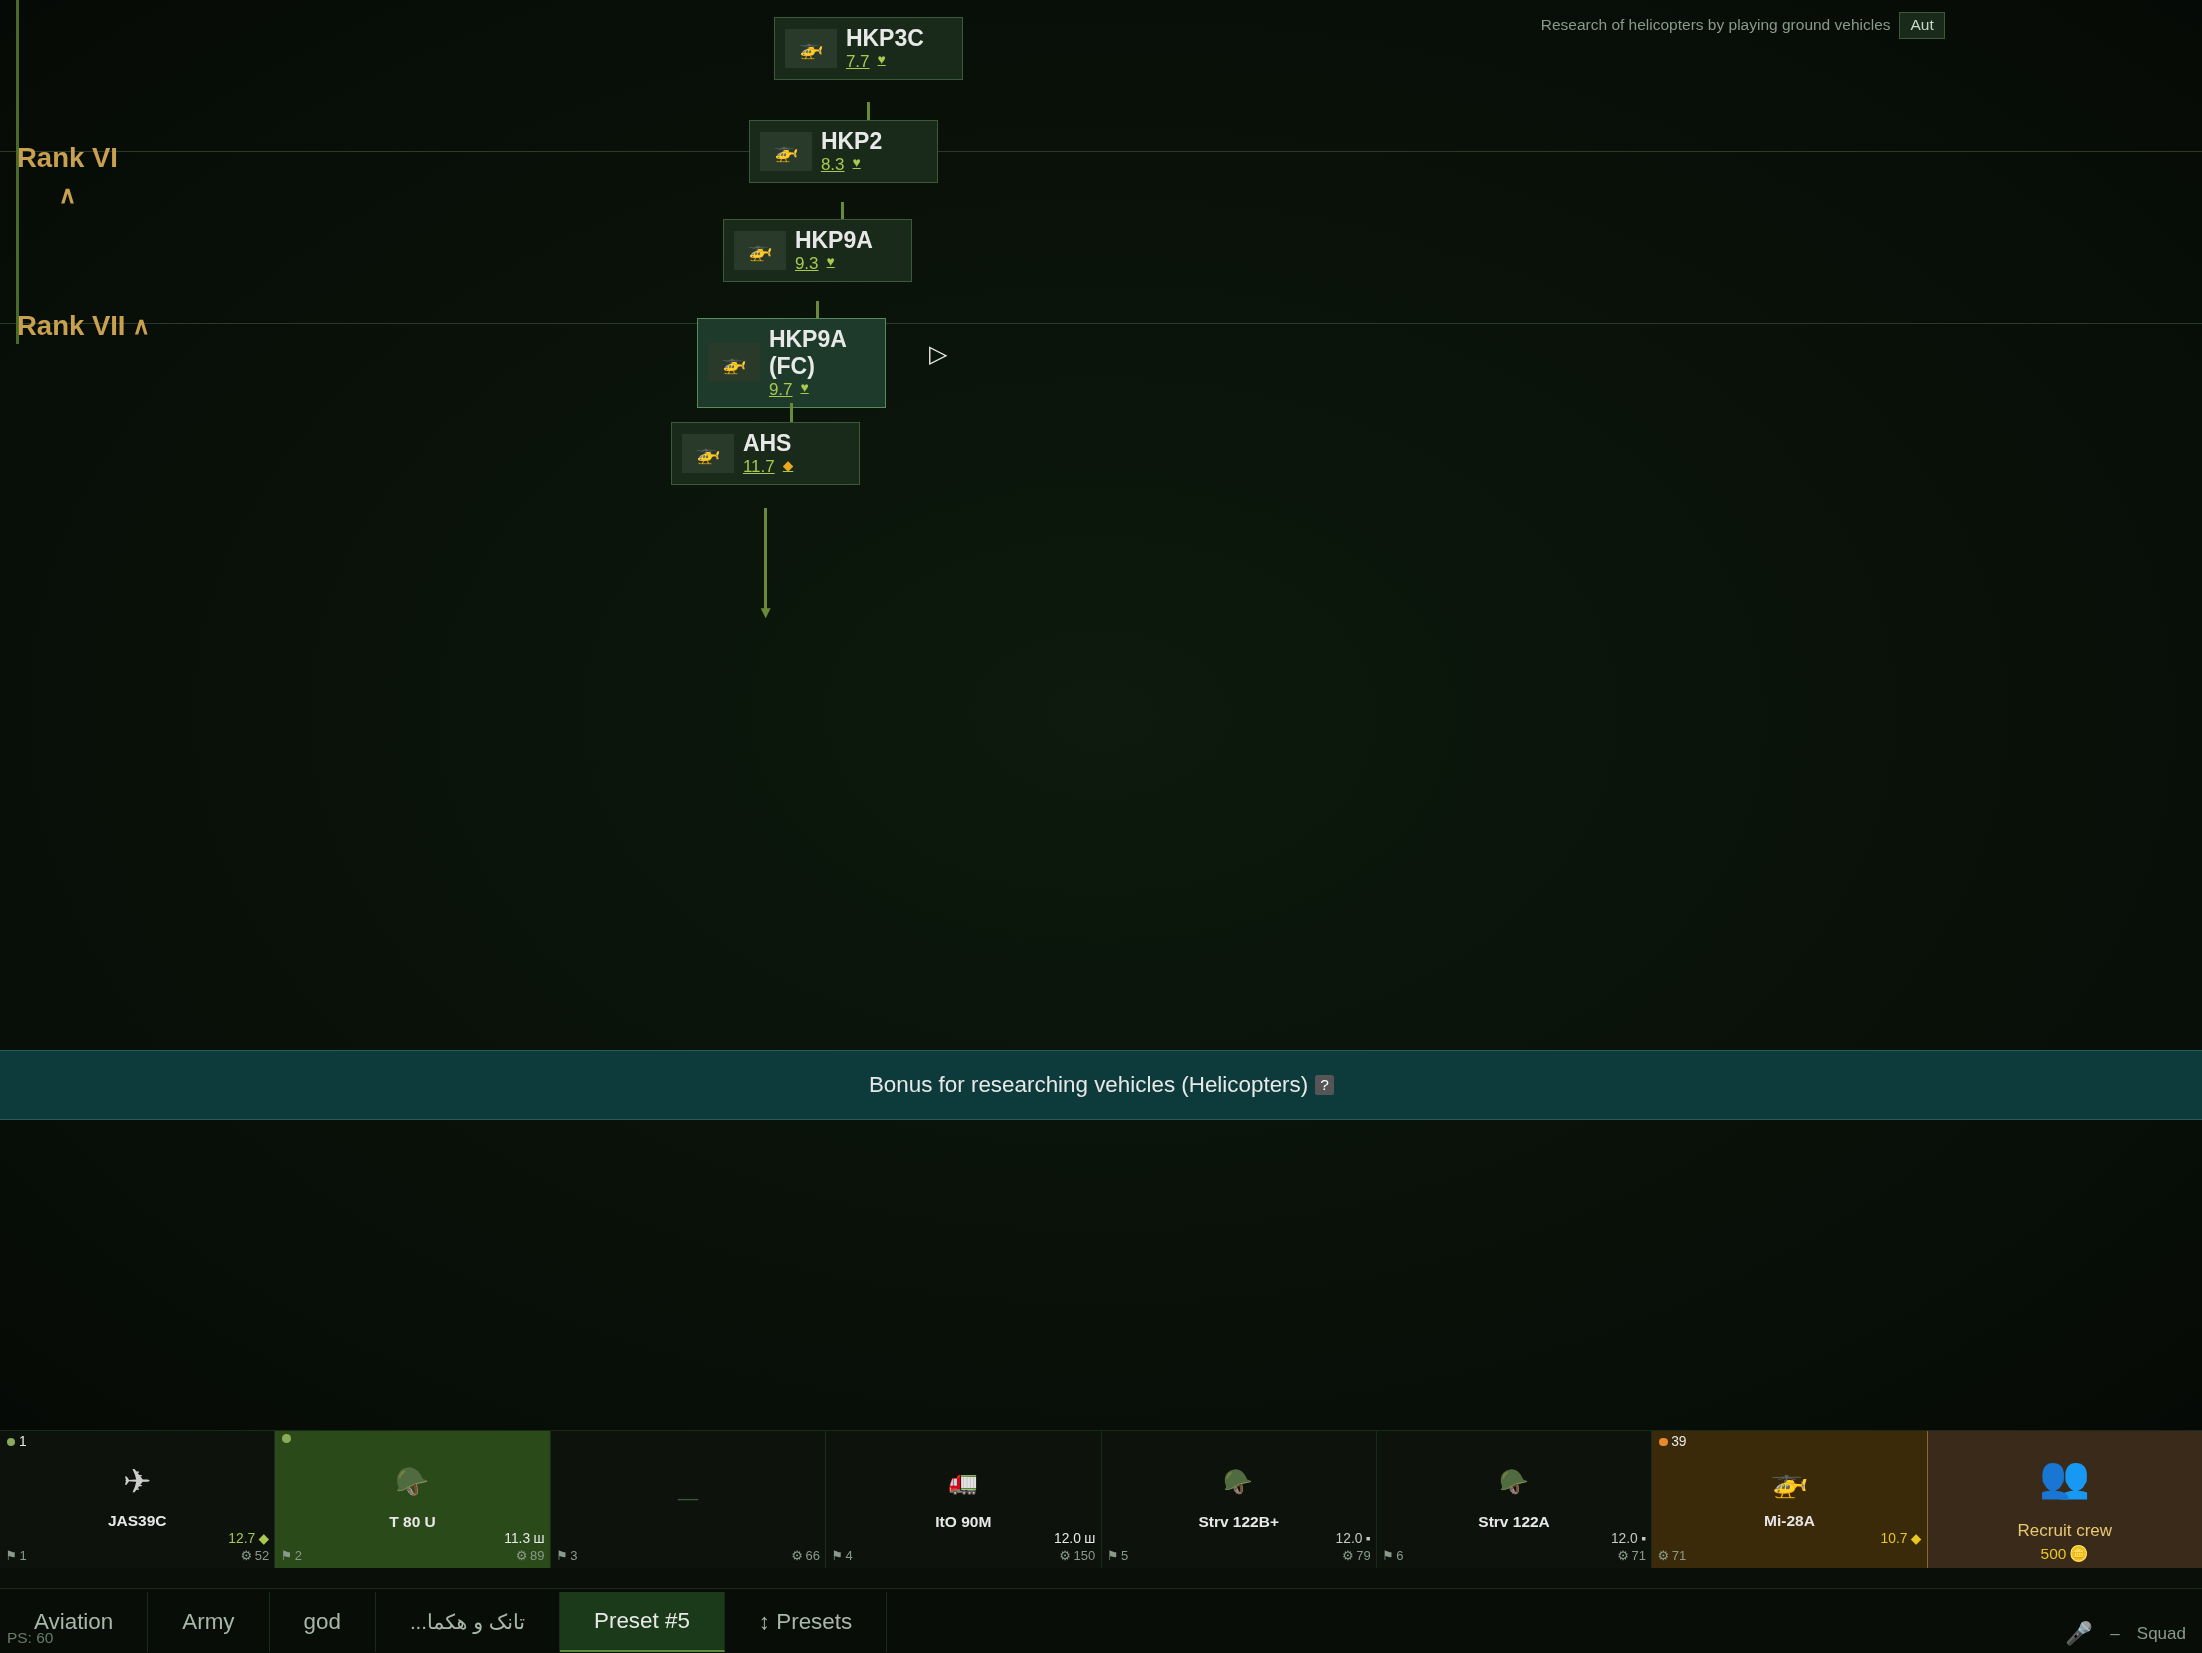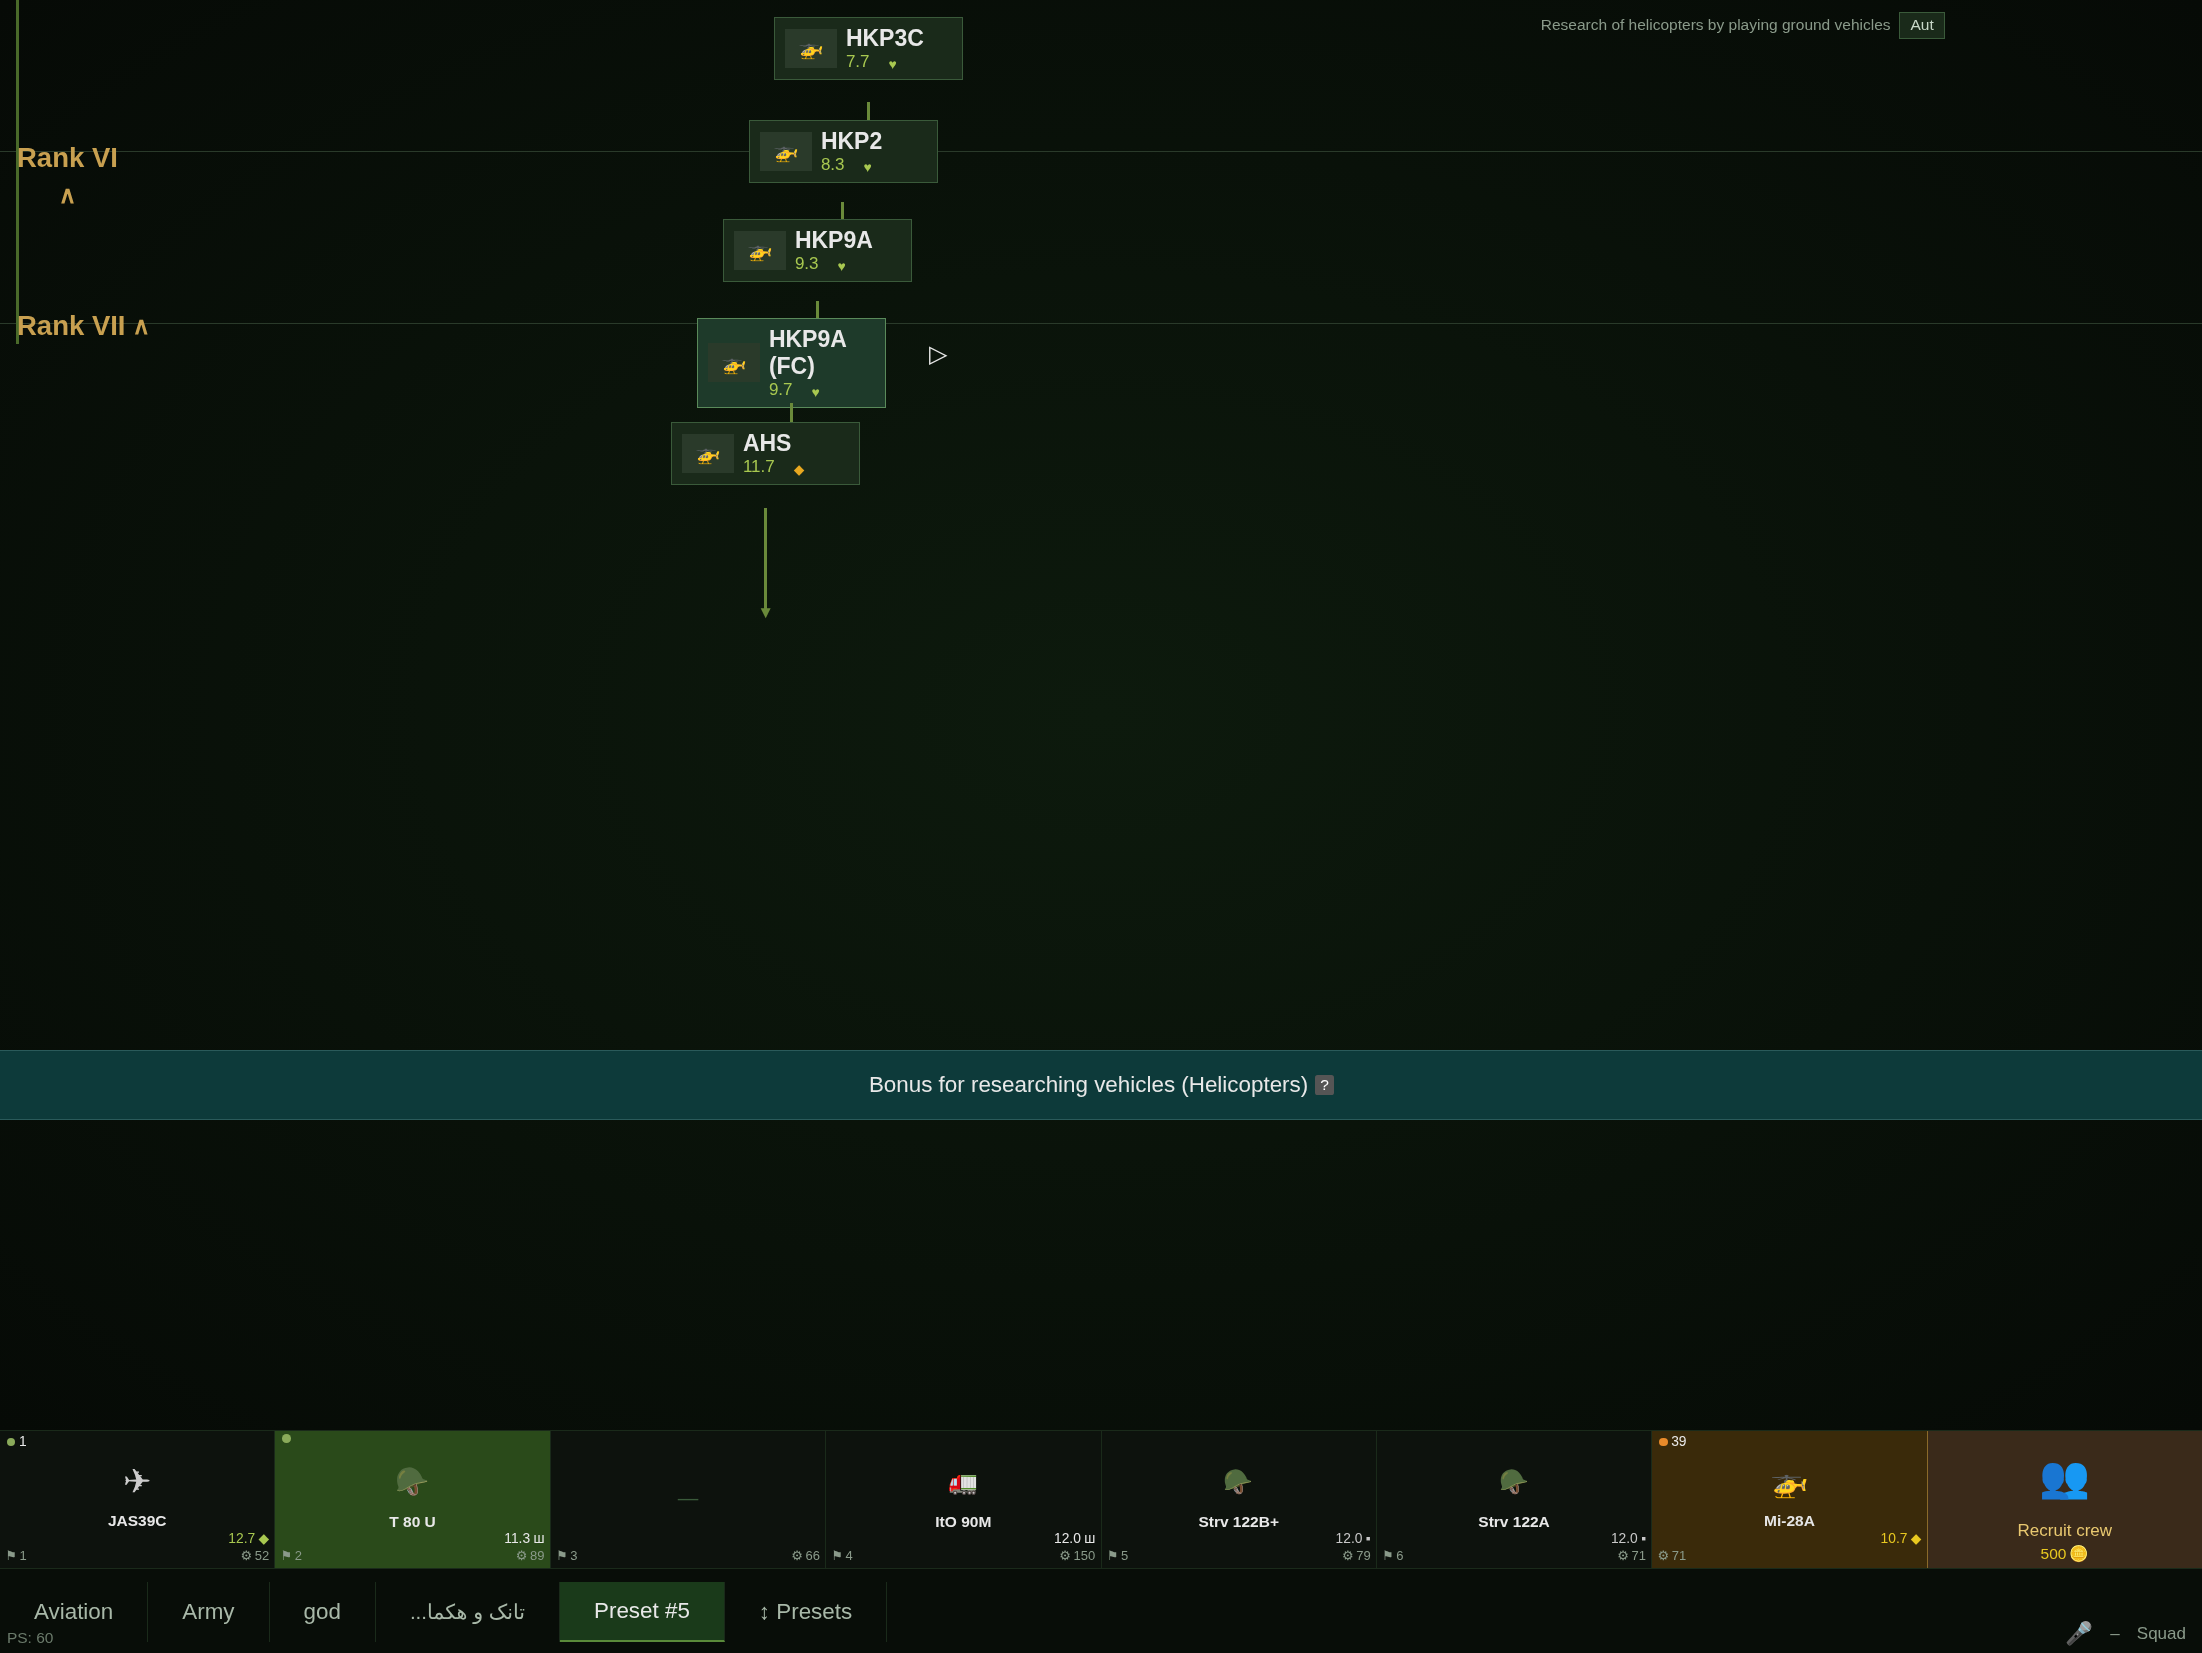--- a/index.html
+++ b/index.html
@@ -76,22 +76,23 @@
     .vehicle-name {
       color: #e8e8e8;
       font-size: 23px;
       font-weight: bold;
     }
 
     .vehicle-br {
       color: #a8c850;
       font-size: 17px;
       display: flex;
-      align-items: flex-end;
-      gap: 19px;
+      align-items: flex-start;
+      gap: 8px;
+      text-decoration: underline;
     }
 
     .br-heart {
       color: #a8c850;
       font-size: 13.8px;
     }
 
     
     .bonus-bar {
       position: absolute;
@@ -347,21 +348,21 @@
       color: #e8c870;
       min-width: 155px;
     }
 
     
     .preset-tabs {
       position: absolute;
       bottom: 0;
       left: 0;
       right: 0;
-      height: 86px;
+      height: 66px;
       background: #080d08;
       display: flex;
       align-items: center;
       padding: 0 0 0 0;
       gap: 0;
       border-top: 0.9px solid #1a2a1a;
     }
 
     .preset-tab {
       padding: 0 34px;

